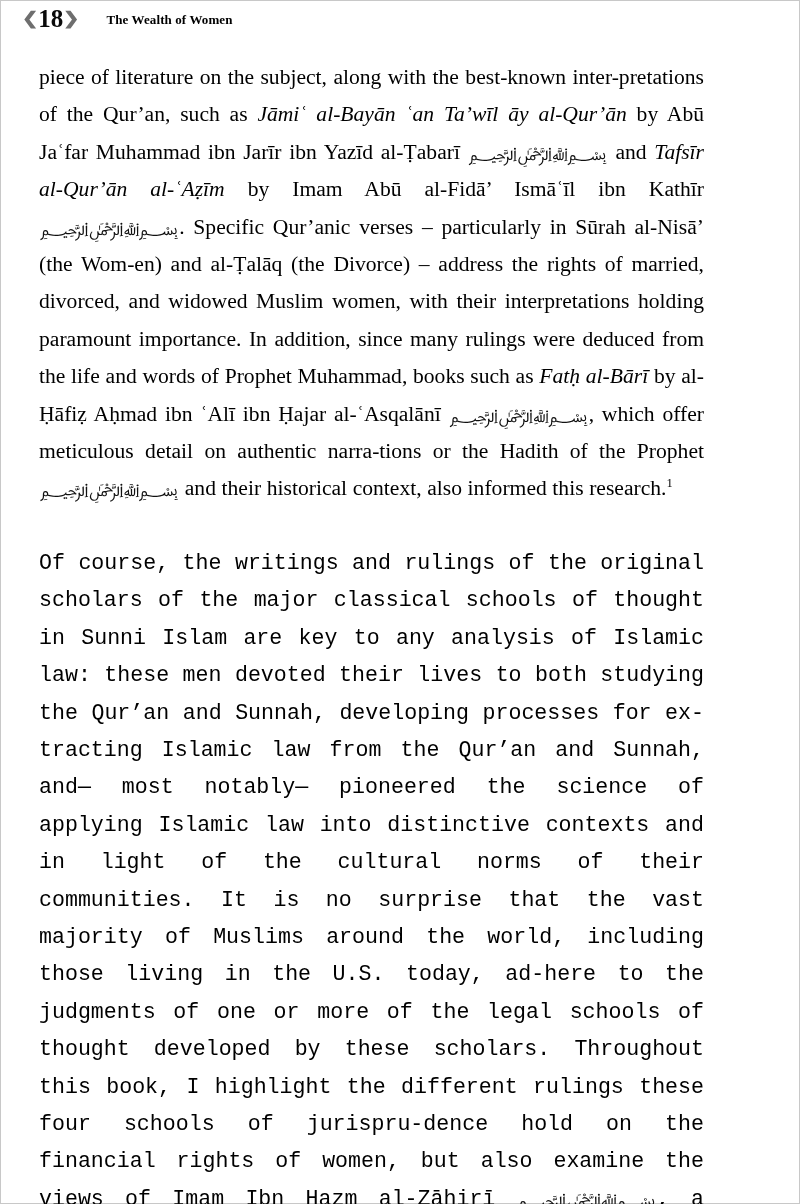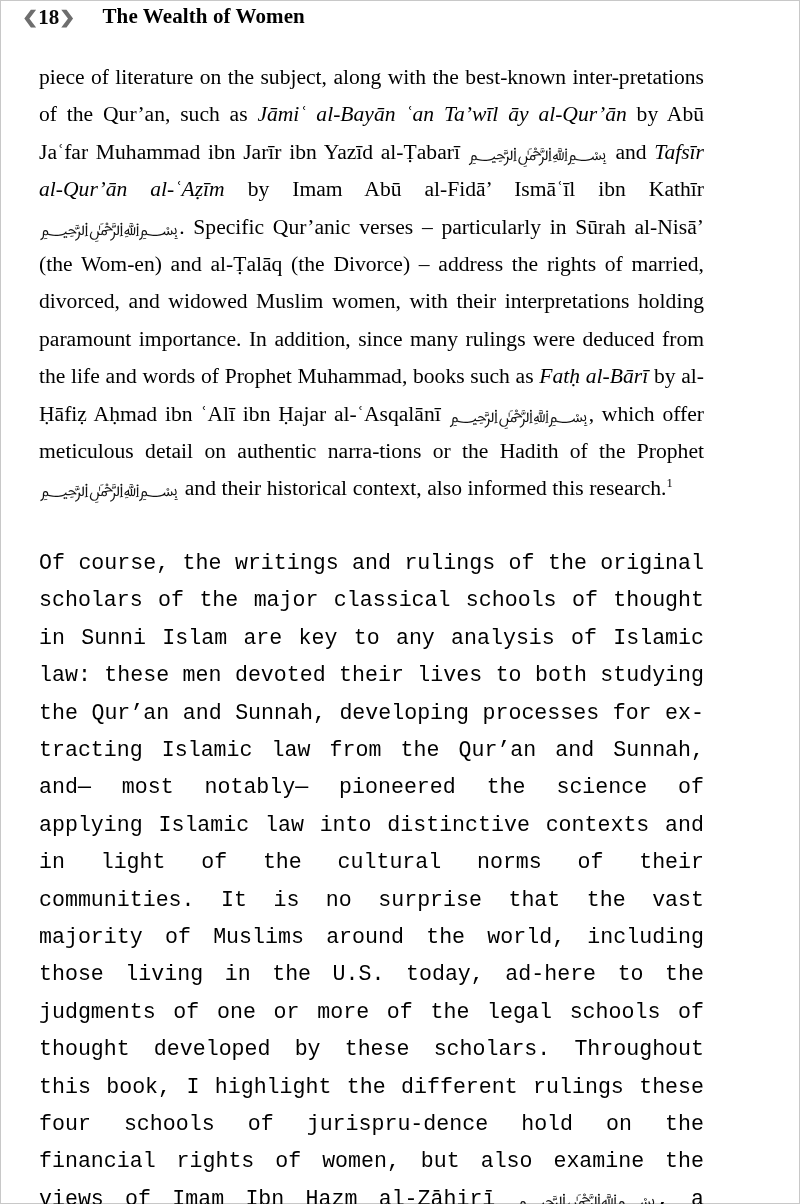--- a/index.html
+++ b/index.html
@@ -45,27 +45,27 @@
     display: inline-block;
     font-size: 17px;
     line-height: 1;
     color: #6e6e6e;
     transform: scaleX(1.15);
   }
   .orn.left  { margin-right: 1px; }
   .orn.right { margin-left: 1px; }
   .folio-num {
     font-weight: bold;
-    font-size: 21px;
+    font-size: 25px;
     line-height: 1;
     font-family: "Liberation Serif", "DejaVu Serif", serif;
   }
   #header-title {
     font-weight: bold;
-    font-size: 21px;
+    font-size: 13px;
     line-height: 1;
     margin-left: 28px;
     letter-spacing: 0.1px;
   }
 
   
   #textblock {
     position: absolute;
     left: 38px;
     top: 58px;

